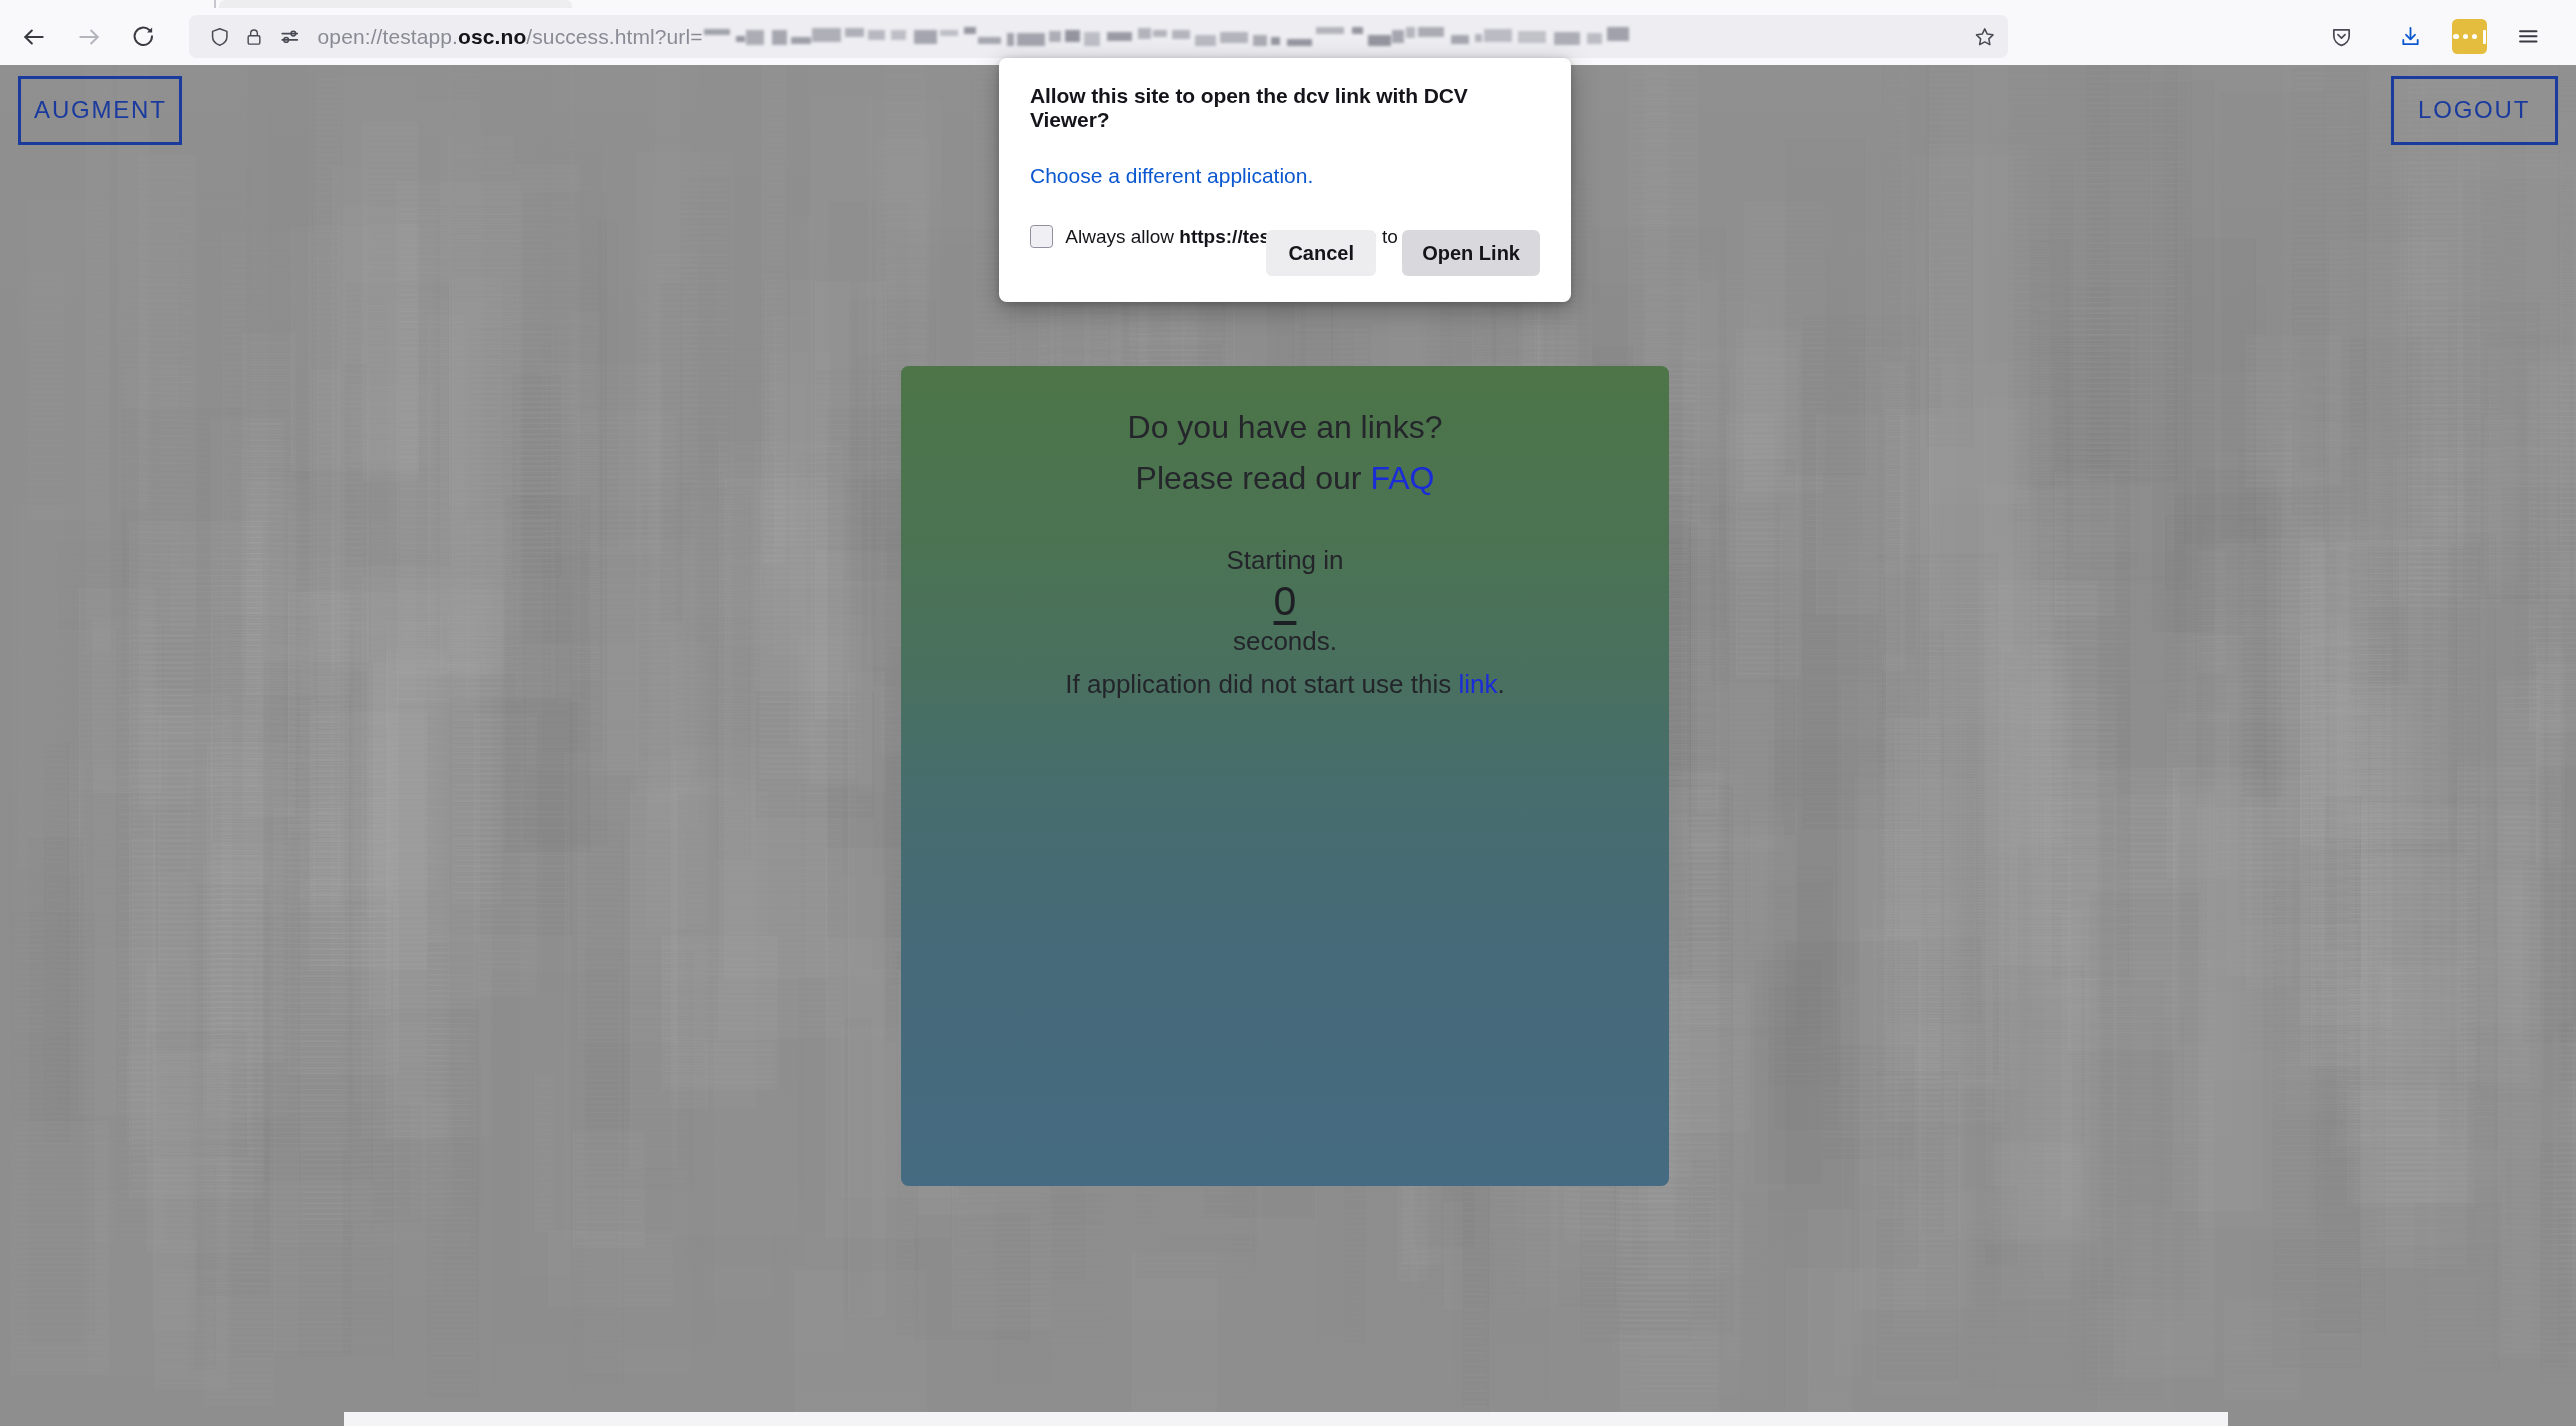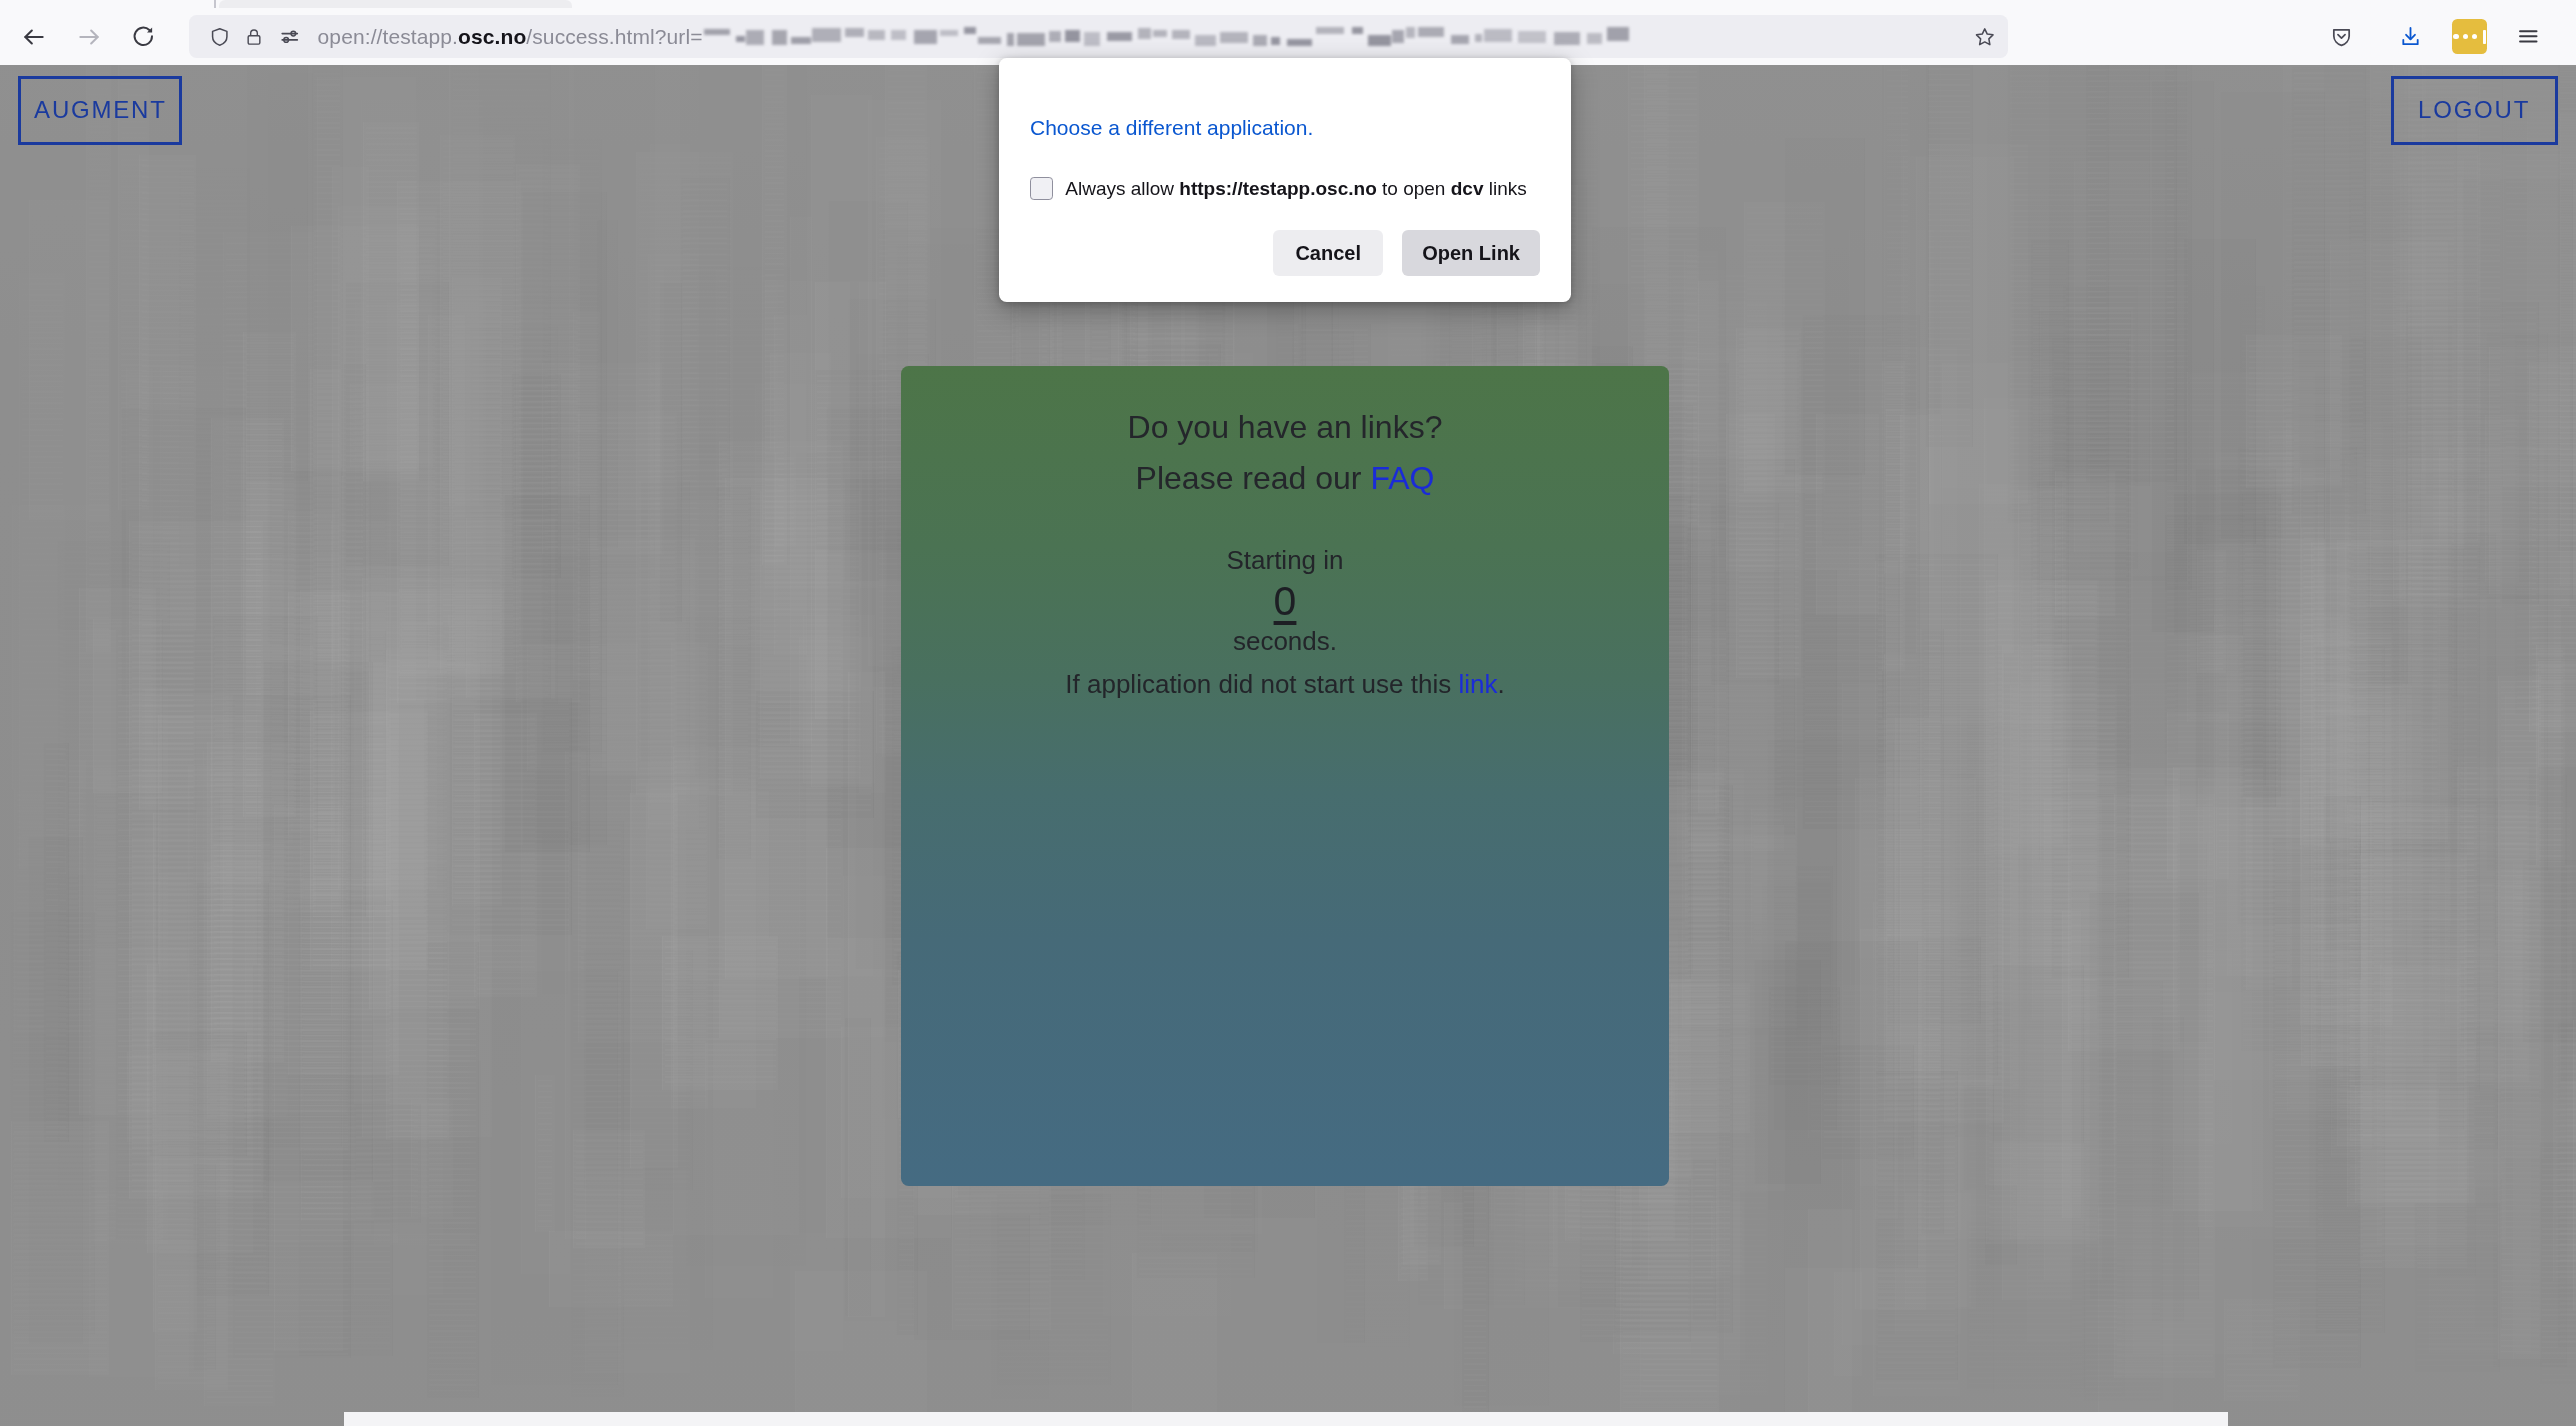--- a/index.html
+++ b/index.html
@@ -275,21 +275,21 @@
     border-radius: 3.8px;
     background: #f0f0f4;
     flex: none; cursor: pointer;
   }
   #always-allow-label {
     font-size: 19px; color: #15141a;
   }
   #always-allow-label b { font-weight: 700; }
   #dialog-actions {
     position: absolute; right: 31px; bottom: 26px;
-    display: flex; gap: 19px;
+    display: flex; gap: 26px;
   }
   .dlg-btn {
     height: 46px; min-width: 110px;
     border: none; border-radius: 6.1px;
     font-size: 20px; font-weight: 600; color: #15141a;
     cursor: pointer; padding: 0 20px;
     font-family: "Liberation Sans", sans-serif;
   }
   #dialog-cancel { background: #ededf0; }
   #dialog-open { background: #d8d8dd; }
@@ -1620,20 +1620,21 @@
     <div id="fallback-line">
       <span>If application did not start use this </span><a id="fallback-link" href="#">link</a><span>.</span>
     </div>
   </div>
 
   <div id="bottom-strip"></div>
 </div>
 
 <div id="open-link-dialog">
 
+  <div id="dialog-title">Allow this site to open the dcv link with DCV Viewer?</div>
 
   <a id="choose-app-link" href="#">Choose a different application.</a>
 
   <div id="always-allow-row">
     <div id="always-allow-checkbox"></div>
     <label id="always-allow-label">
       <span>Always allow </span><b>https://testapp.osc.no</b><span> to open </span><b>dcv</b><span> links</span>
     </label>
   </div>
 

